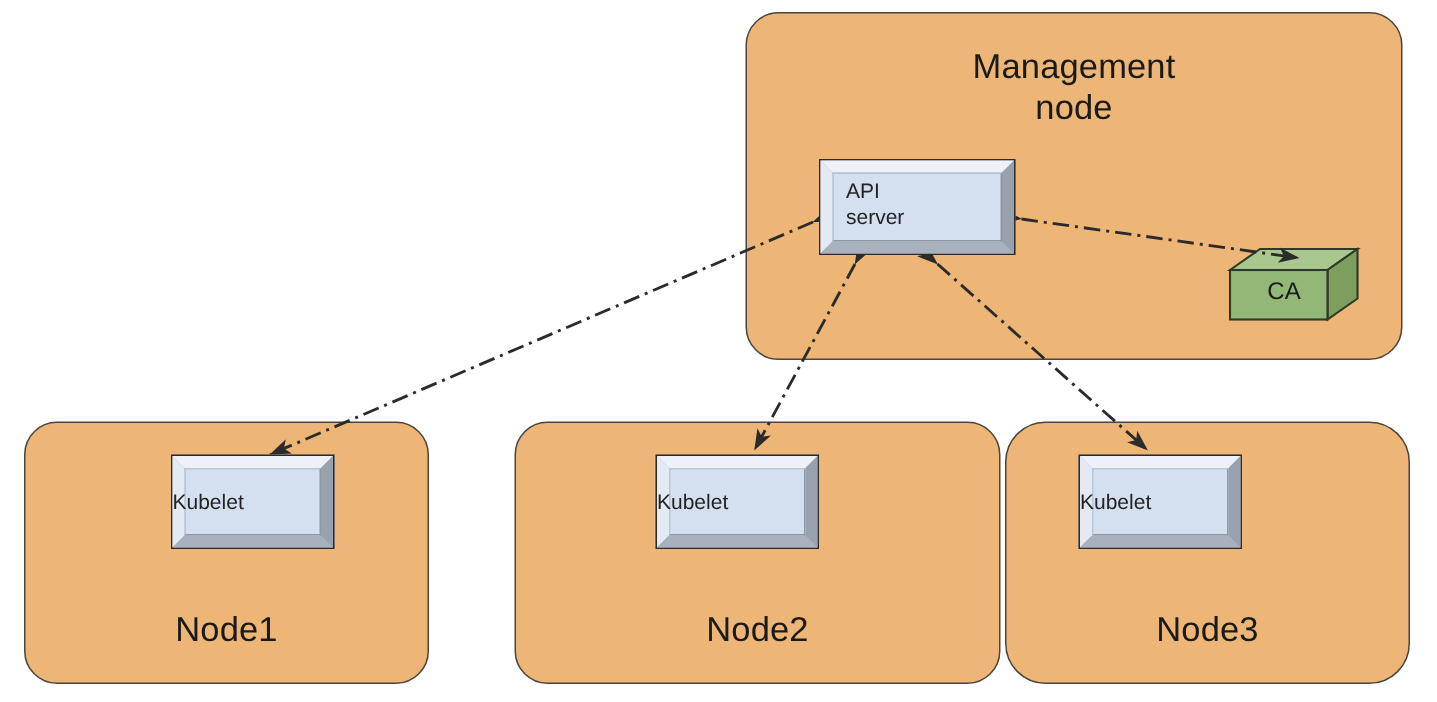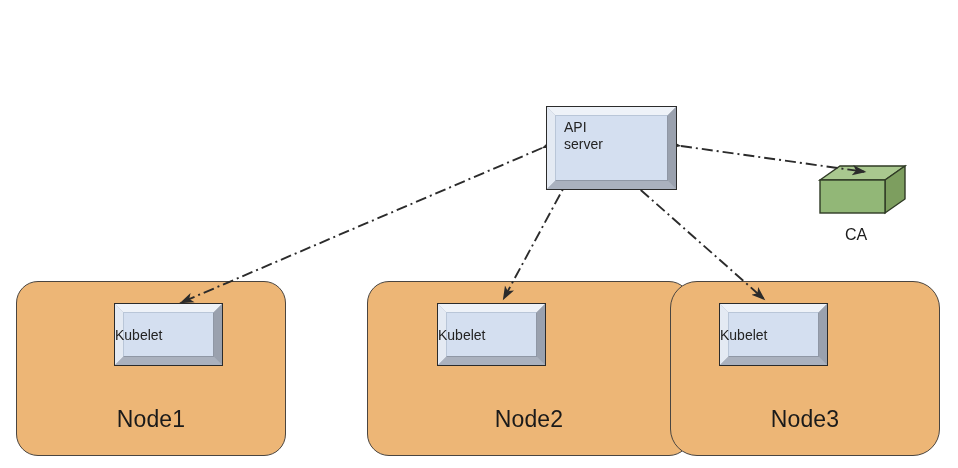--- a/index.html
+++ b/index.html
@@ -124,30 +124,33 @@
     width: 958px;
     height: 468px;
     pointer-events: none;
   }
   .ca-label {
     position: absolute;
     color: #1b1b1b;
     font-size: 16px;
     line-height: 18px;
     text-align: center;
-    margin-top: 40px;
   }
 </style>
 </head>
 <body>
 
 <div id="diagram">
 
-
-  <div class="bevel-box" id="api-server" style="left:546px; top:106px; width:131px; height:84px; z-index:3;">
+  <div class="group-box" id="mgmt-group" style="left:497px; top:8px; width:438px; height:232px;">
+    <div class="group-label" style="top:22px;">Management
+node</div>
+  </div>
+
+  <div class="bevel-box" id="api-server" style="left:546px; top:106px; width:131px; height:64px; z-index:3;">
     <span class="bvl bvl-top"></span>
     <span class="bvl bvl-left"></span>
     <span class="bvl bvl-right"></span>
     <span class="bvl bvl-bottom"></span>
     <span class="bevel-face"></span>
     <span class="bevel-label api">API
 server</span>
   </div>
 
   <div class="ca-label" style="left:826px; top:186px; width:60px; z-index:4;">CA</div>
@@ -157,21 +160,21 @@
   </div>
   <div class="bevel-box" id="kubelet1" style="left:114px; top:303px; width:109px; height:63px; z-index:3;">
     <span class="bvl bvl-top"></span>
     <span class="bvl bvl-left"></span>
     <span class="bvl bvl-right"></span>
     <span class="bvl bvl-bottom"></span>
     <span class="bevel-face"></span>
     <span class="bevel-label kubelet">Kubelet</span>
   </div>
 
-  <div class="group-box" id="node2-group" style="left:343px; top:281px; width:324px; height:175px;margin-left:24px;">
+  <div class="group-box" id="node2-group" style="left:343px; top:281px; width:324px; height:175px;">
     <div class="group-label" style="bottom:22px;">Node2</div>
   </div>
   <div class="bevel-box" id="kubelet2" style="left:437px; top:303px; width:109px; height:63px; z-index:3;">
     <span class="bvl bvl-top"></span>
     <span class="bvl bvl-left"></span>
     <span class="bvl bvl-right"></span>
     <span class="bvl bvl-bottom"></span>
     <span class="bevel-face"></span>
     <span class="bevel-label kubelet">Kubelet</span>
   </div>

